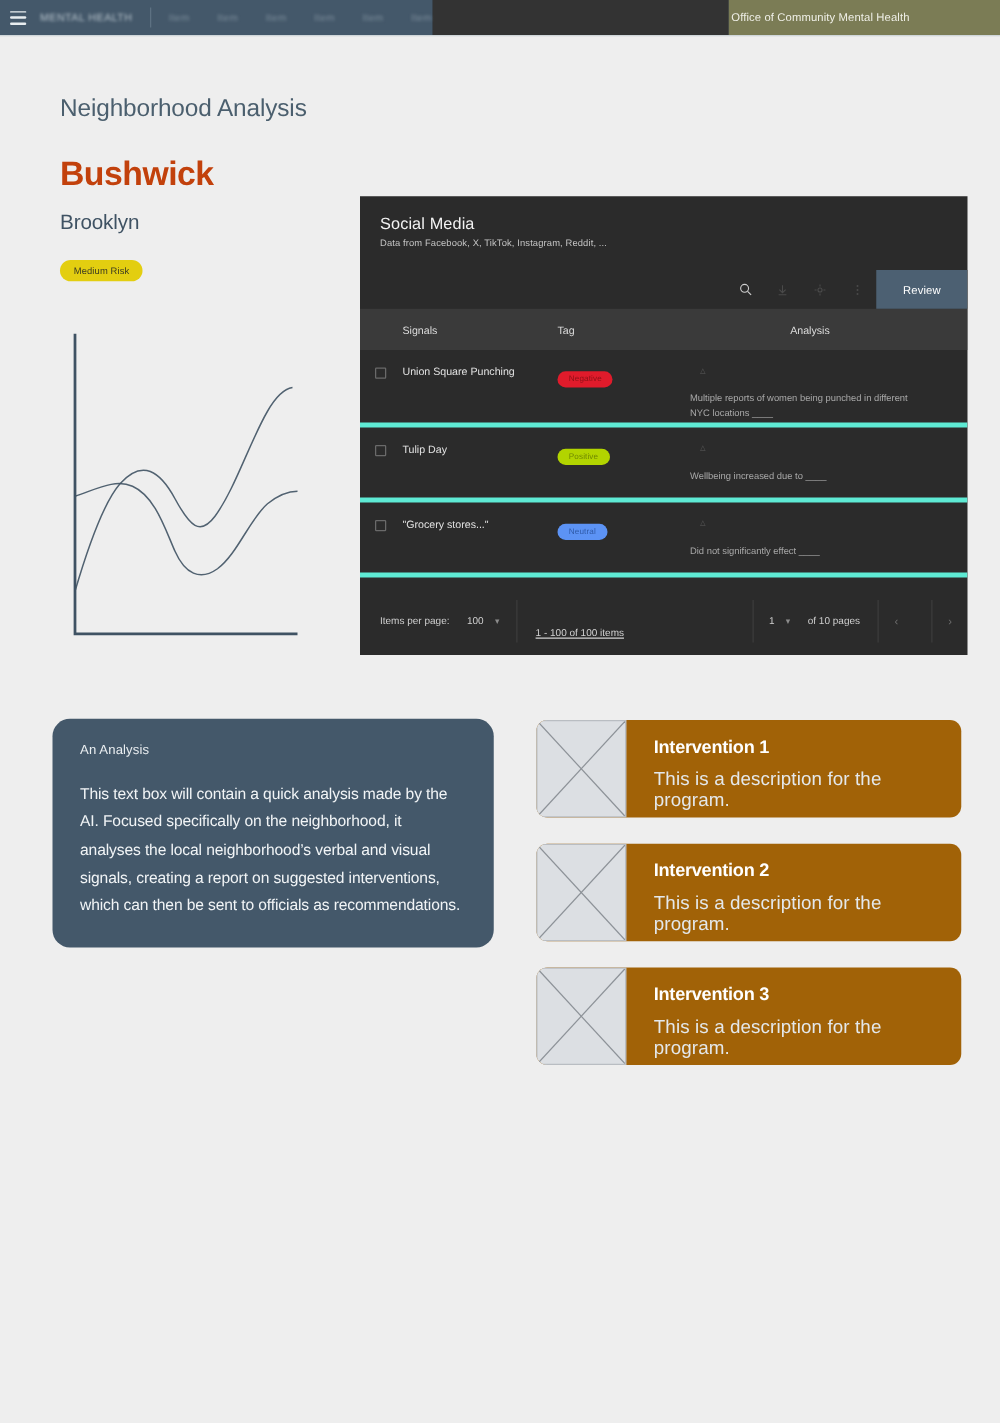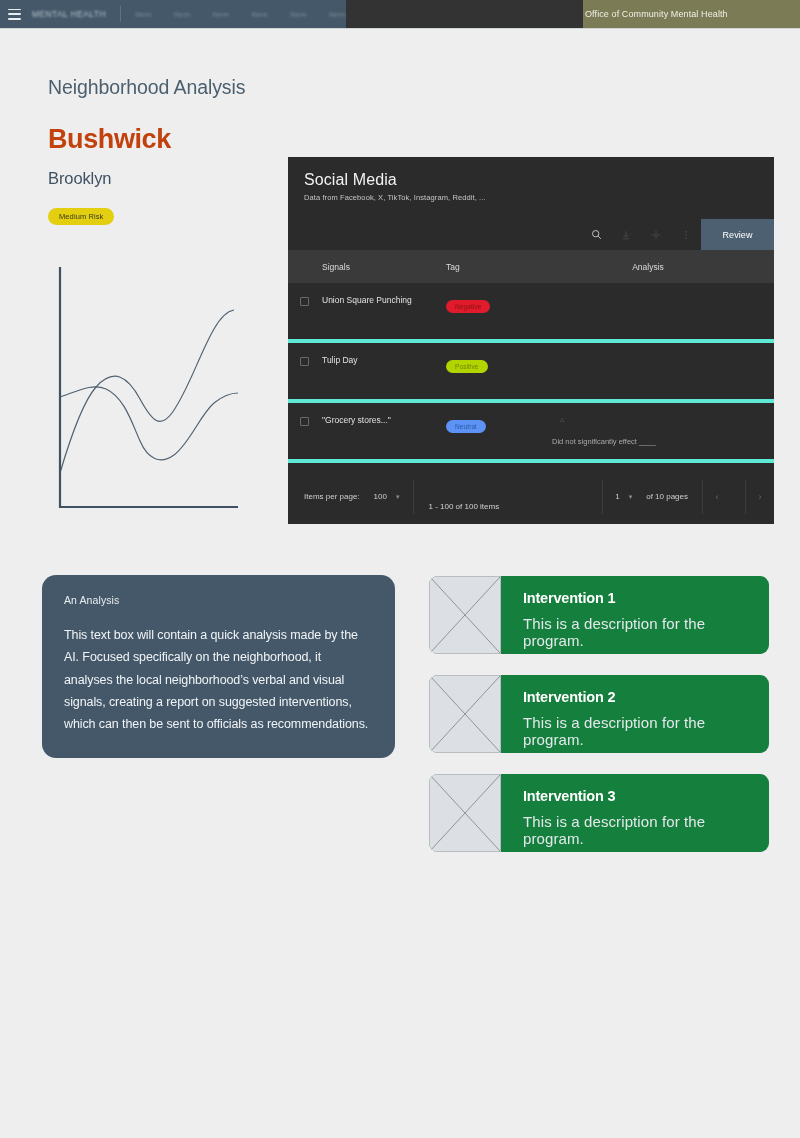--- a/index.html
+++ b/index.html
@@ -80,21 +80,21 @@
 
   
   .table-card {
     position: absolute; left: 288px; top: 128px;
     width: 486px; height: 367px;
     background: #2b2b2b;
     color: #e6e6e6;
     overflow: hidden;
   }
   .tc-head { padding: 14px 16px 0 16px; }
-  .tc-title { font-size: 16px; color: #f2f2f2; font-weight: 400; letter-spacing: .1px; }
+  .tc-title { font-size: 13px; color: #f2f2f2; font-weight: 400; letter-spacing: .1px; }
   .tc-sub { font-size: 7.5px; color: #c4c4c4; margin-top: 4px; letter-spacing: .1px; }
 
   .tc-toolbar {
     height: 31px; margin-top: 17px;
     display: flex; align-items: stretch; justify-content: flex-end;
     background: #2b2b2b;
     padding-left: 12px;
   }
   .tool-icon {
     width: 30px; display: flex; align-items: center; justify-content: center;
@@ -142,21 +142,21 @@
   }
 
   .tc-footer {
     position: absolute; left: 0; right: 0; bottom: 0; height: 55px;
     display: flex; align-items: center; font-size: 8px; color: #cfcfcf;
   }
   .f-ipp { margin-left: 16px; }
   .f-num { margin-left: 14px; }
   .f-caret { margin-left: 9px; color: #8c8c8c; font-size: 7px; }
   .f-vline { width: 1px; height: 34px; background: #3d3d3d; margin-left: 14px; }
-  .f-range { margin-left: 14px; color: #d2d2d2; margin-top: 20px; }
+  .f-range { margin-left: 14px; color: #d2d2d2; margin-top: 20px; text-decoration: underline; }
   .f-spacer { flex: 1 1 auto; }
   .f-page { margin-left: 12px; }
   .f-pages { margin-left: 14px; }
   .f-arrow { width: 28px; text-align: center; color: #6d6d6d; font-size: 9px; }
 
   
   .analysis-box {
     position: absolute; left: 42px; top: 546px;
     width: 353px; height: 183px;
     background: #44586a; border-radius: 14px;
@@ -165,21 +165,21 @@
   .ab-label { font-size: 10.5px; color: #eaeef1; letter-spacing: .1px; }
   .ab-body {
     margin-top: 18px; font-size: 12.5px; line-height: 1.78;
     color: #f1f4f6; letter-spacing: -.1px;
   }
 
   
   .iv-list { position: absolute; left: 429px; top: 547px; width: 340px; }
   .iv-card {
     display: flex; align-items: stretch;
-    height: 78px; background: #15803d; border-radius: 9px;
+    height: 78px; background: #a16207; border-radius: 9px;
     margin-bottom: 21px; overflow: hidden;
   }
   .iv-thumb {
     flex: 0 0 72px; background: #dcdfe3;
     border: 1px solid #b9bdc2; position: relative;
   }
   .iv-thumb svg { position: absolute; inset: 0; width: 100%; height: 100%; }
   .iv-text { padding: 14px 0 0 22px; }
   .iv-title { font-size: 14.5px; font-weight: 700; color: #ffffff; letter-spacing: -.2px; }
   .iv-desc { font-size: 15px; color: #e4e8eb; margin-top: 9px; letter-spacing: .1px; }
@@ -279,29 +279,37 @@
     </div>
 
     <div class="tc-row">
       <div class="col-check">
           <div class="cb"></div>
         </div>
       <div class="col-signal sig-text">Union Square Punching</div>
       <div class="col-tag">
         <span class="tag tag-negative">Negative</span>
       </div>
+      <div class="ana-cell">
+        <div class="chev">▵</div>
+        <div class="ana-text">Multiple reports of women being punched in different NYC locations ____</div>
+      </div>
     </div>
 
     <div class="tc-row">
       <div class="col-check">
           <div class="cb"></div>
         </div>
       <div class="col-signal sig-text">Tulip Day</div>
       <div class="col-tag">
         <span class="tag tag-positive">Positive</span>
+      </div>
+      <div class="ana-cell">
+        <div class="chev">▵</div>
+        <div class="ana-text">Wellbeing increased due to ____</div>
       </div>
     </div>
 
     <div class="tc-row">
       <div class="col-check">
           <div class="cb"></div>
         </div>
       <div class="col-signal sig-text">"Grocery stores..."</div>
       <div class="col-tag">
         <span class="tag tag-neutral">Neutral</span>

